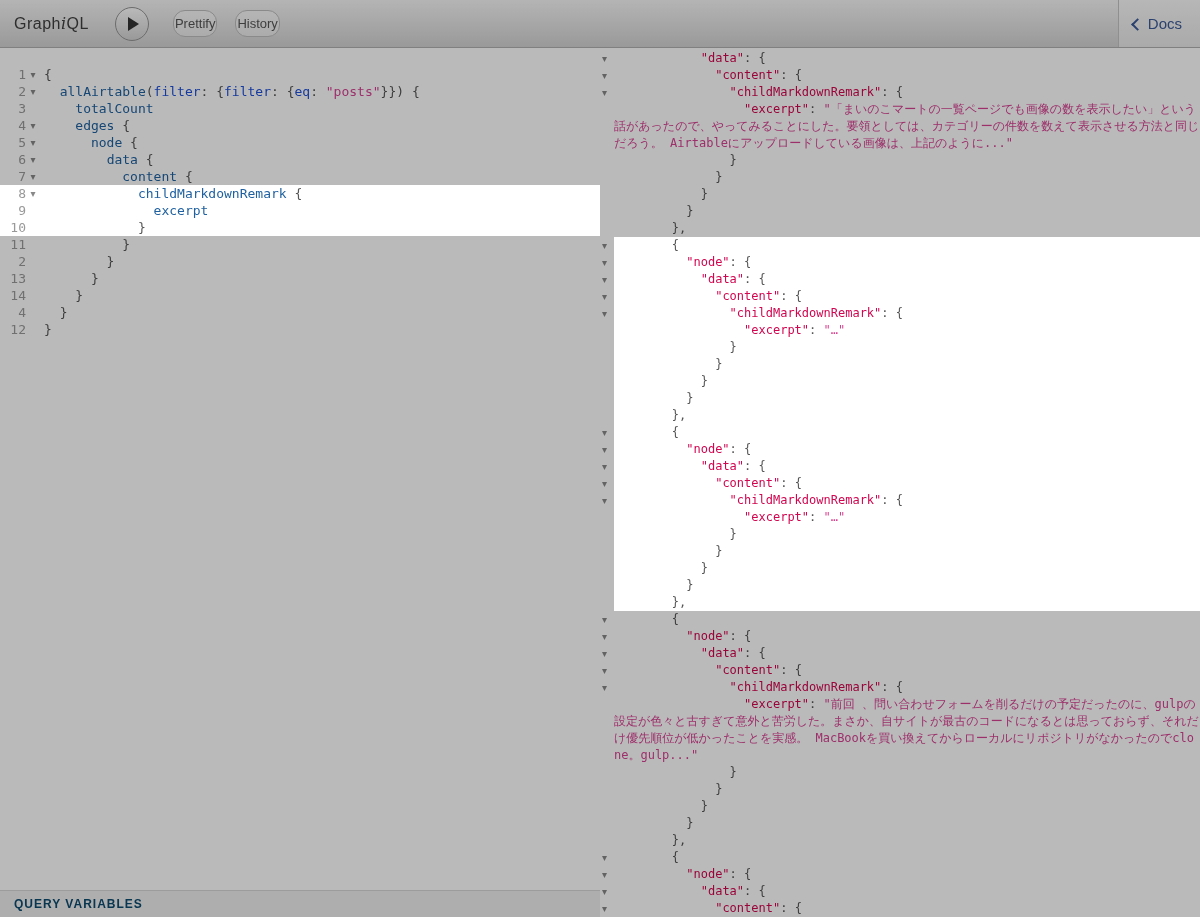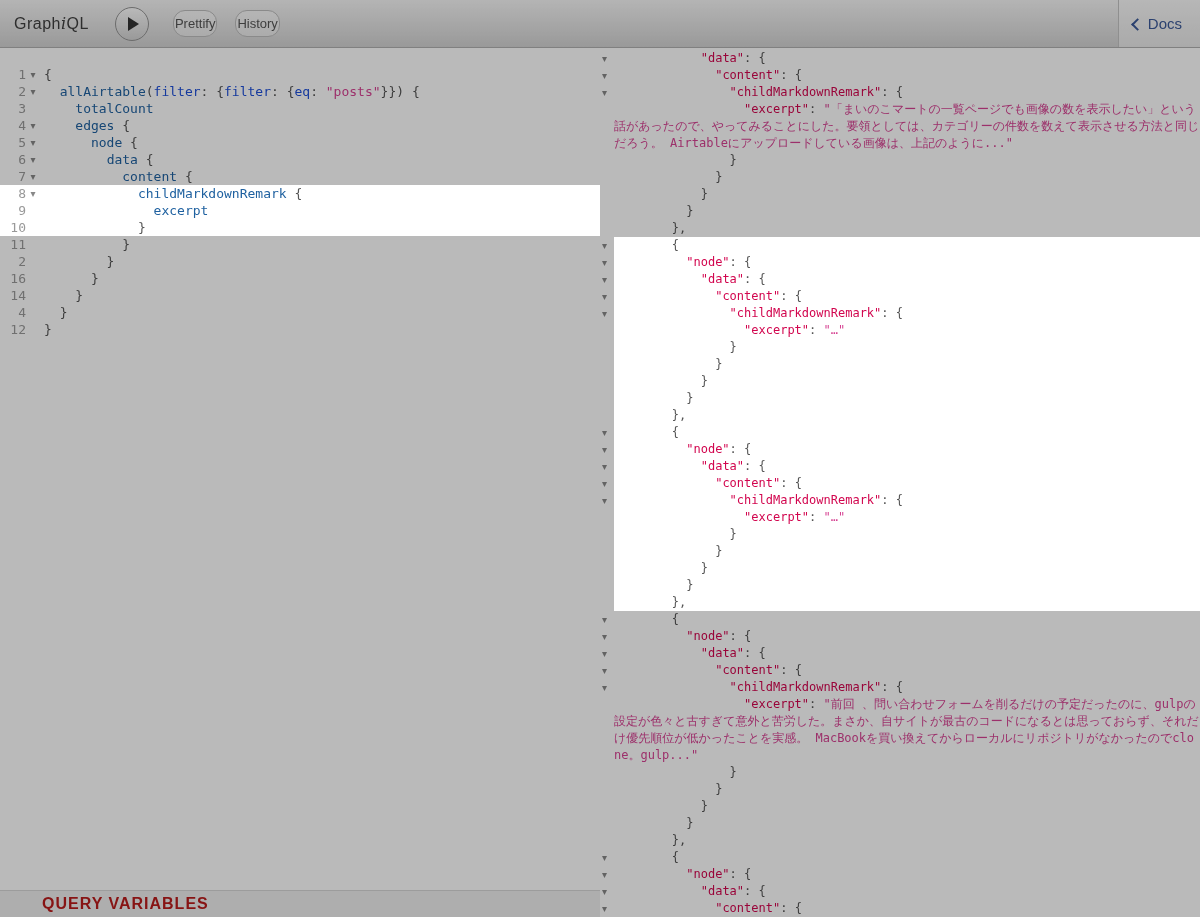--- a/index.html
+++ b/index.html
@@ -70,21 +70,21 @@
     padding-left: 4px; white-space: pre;
     font: 13px/17px "DejaVu Sans Mono", "Liberation Mono", monospace;
     color: #555;
   }
   .ed-filler { flex: 1; background: #bababa; }
   .qv-bar {
     height: 27px; flex: none; background: #eeeeee; border-top: 1px solid #d6d6d6;
     display: flex; align-items: center; padding: 0 14px;
     filter: brightness(0.73); cursor: pointer;
   }
-  .qv-title { font-size: 16px; font-weight: bold; letter-spacing: 1px; color: #b91c1c; margin-left: 28px; }
+  .qv-title { font-size: 12px; font-weight: bold; letter-spacing: 1px; color: #0c4a6e; }
   .right {
     width: 600px; flex: none; display: flex; flex-direction: column;
     background: #bababa; padding-top: 2px; overflow: hidden;
   }
   .res-row { display: flex; min-height: 17px; background: #fff; filter: brightness(0.73); }
   .res-row.hl { filter: none; }
   .res-gut {
     width: 14px; flex: none; padding-left: 2px;
     font-size: 10px; line-height: 17px; color: #888; background: #fff; cursor: pointer;
   }
@@ -207,21 +207,21 @@
             </div>
             <div class="ed-row">
               <div class="ed-gut">
                 <span class="lnum">2</span>
                 <span class="fold"></span>
               </div>
               <div class="code"><span class="tk-p">        }</span></div>
             </div>
             <div class="ed-row">
               <div class="ed-gut">
-                <span class="lnum">16</span>
+                <span class="lnum">13</span>
                 <span class="fold"></span>
               </div>
               <div class="code"><span class="tk-p">      }</span></div>
             </div>
             <div class="ed-row">
               <div class="ed-gut">
                 <span class="lnum">14</span>
                 <span class="fold"></span>
               </div>
               <div class="code"><span class="tk-p">    }</span></div>

